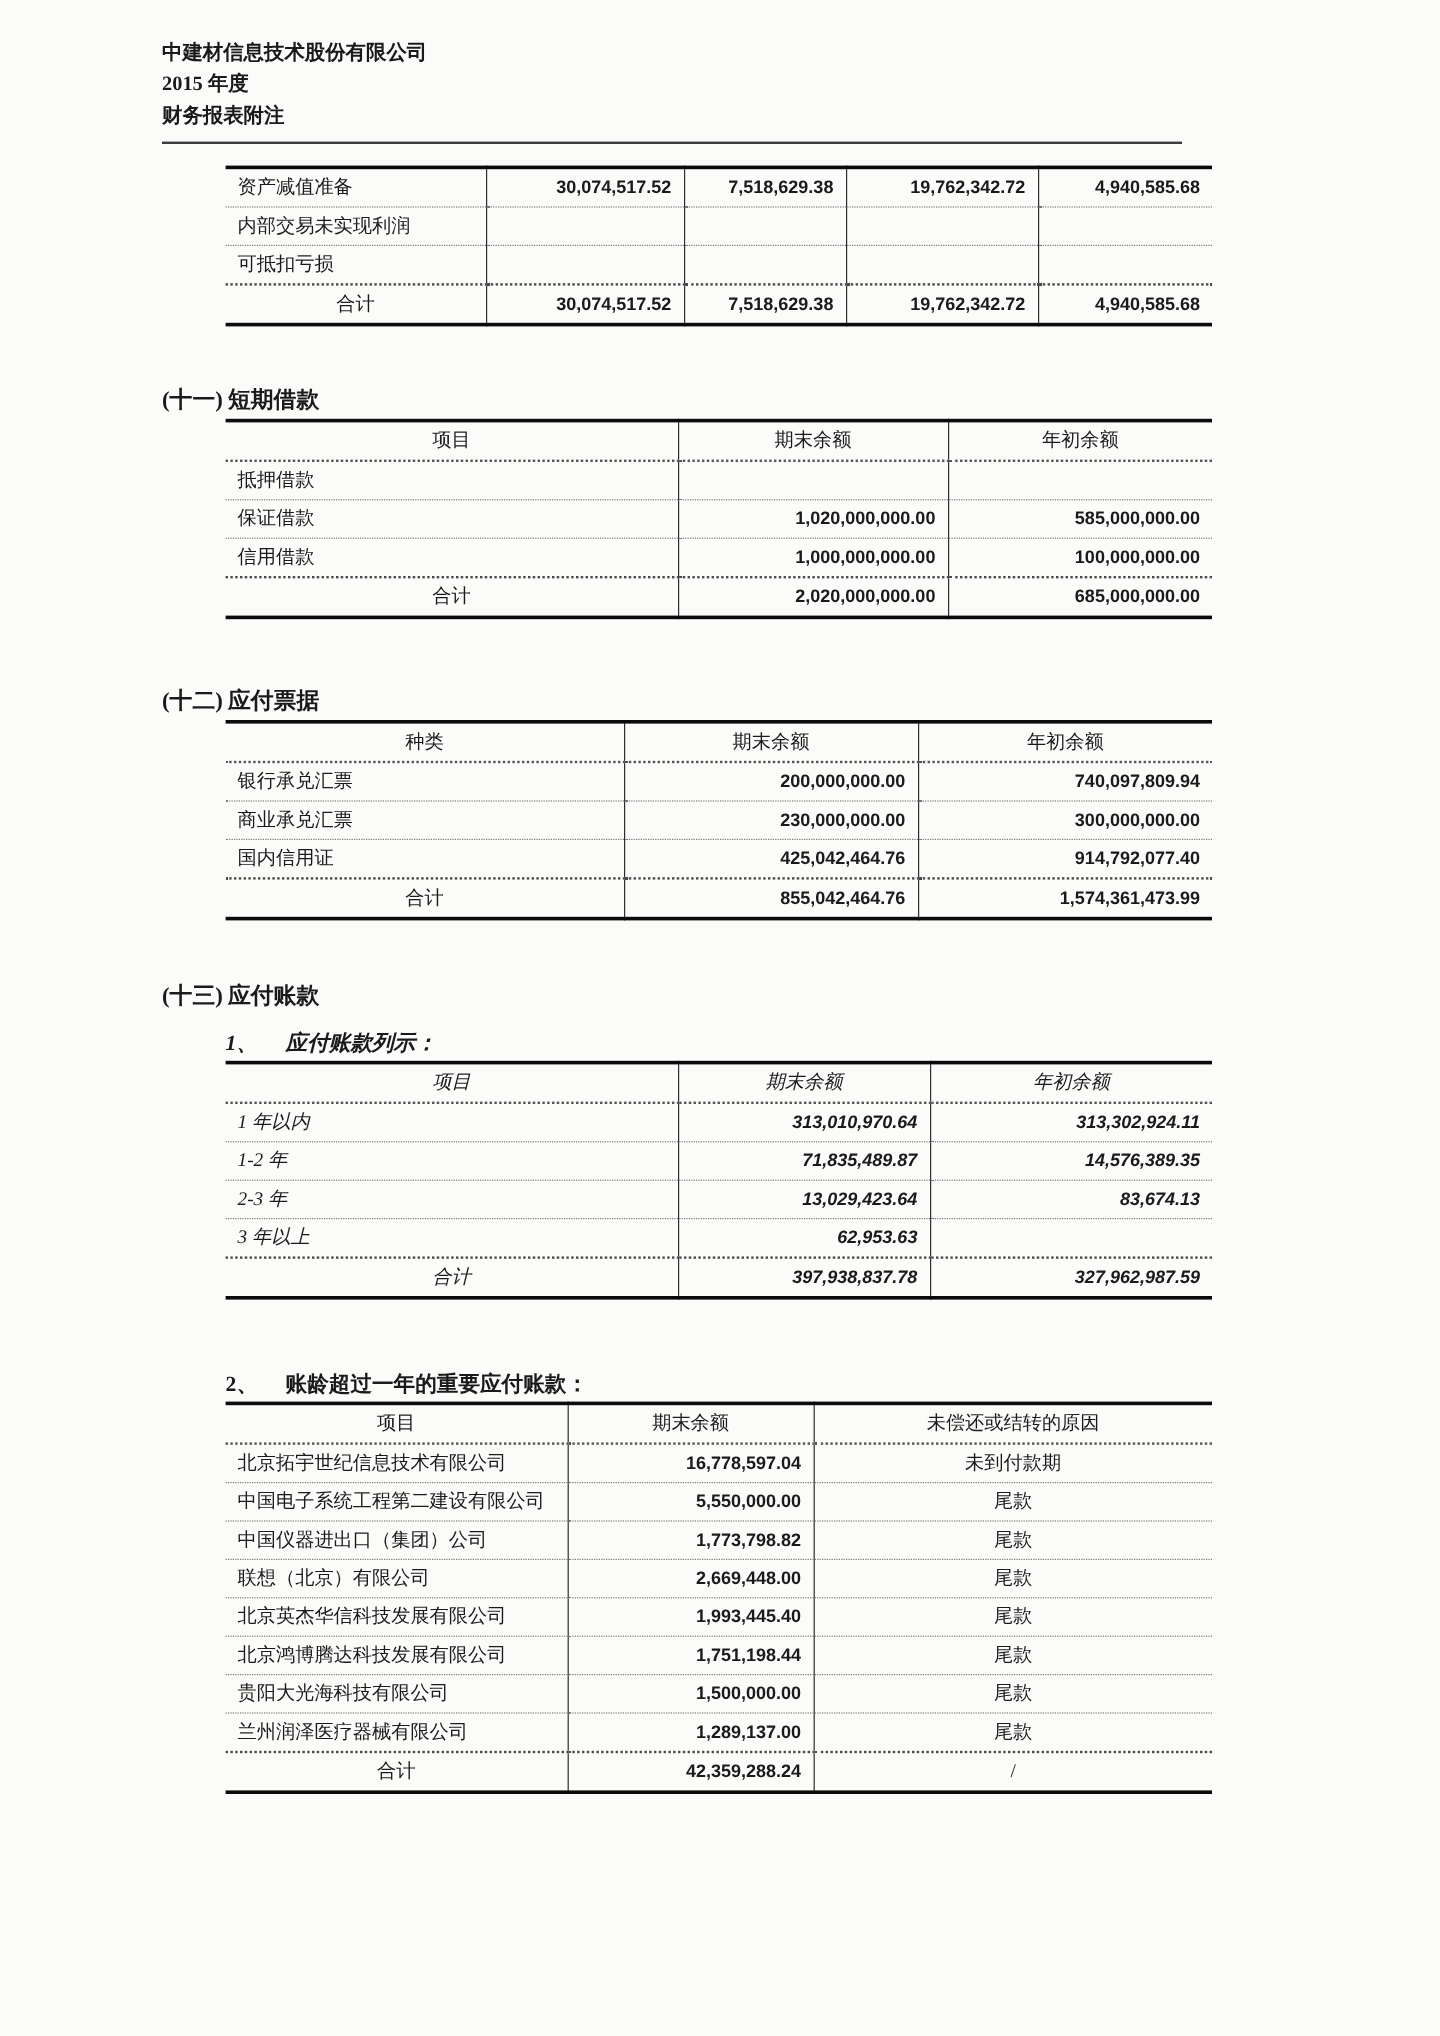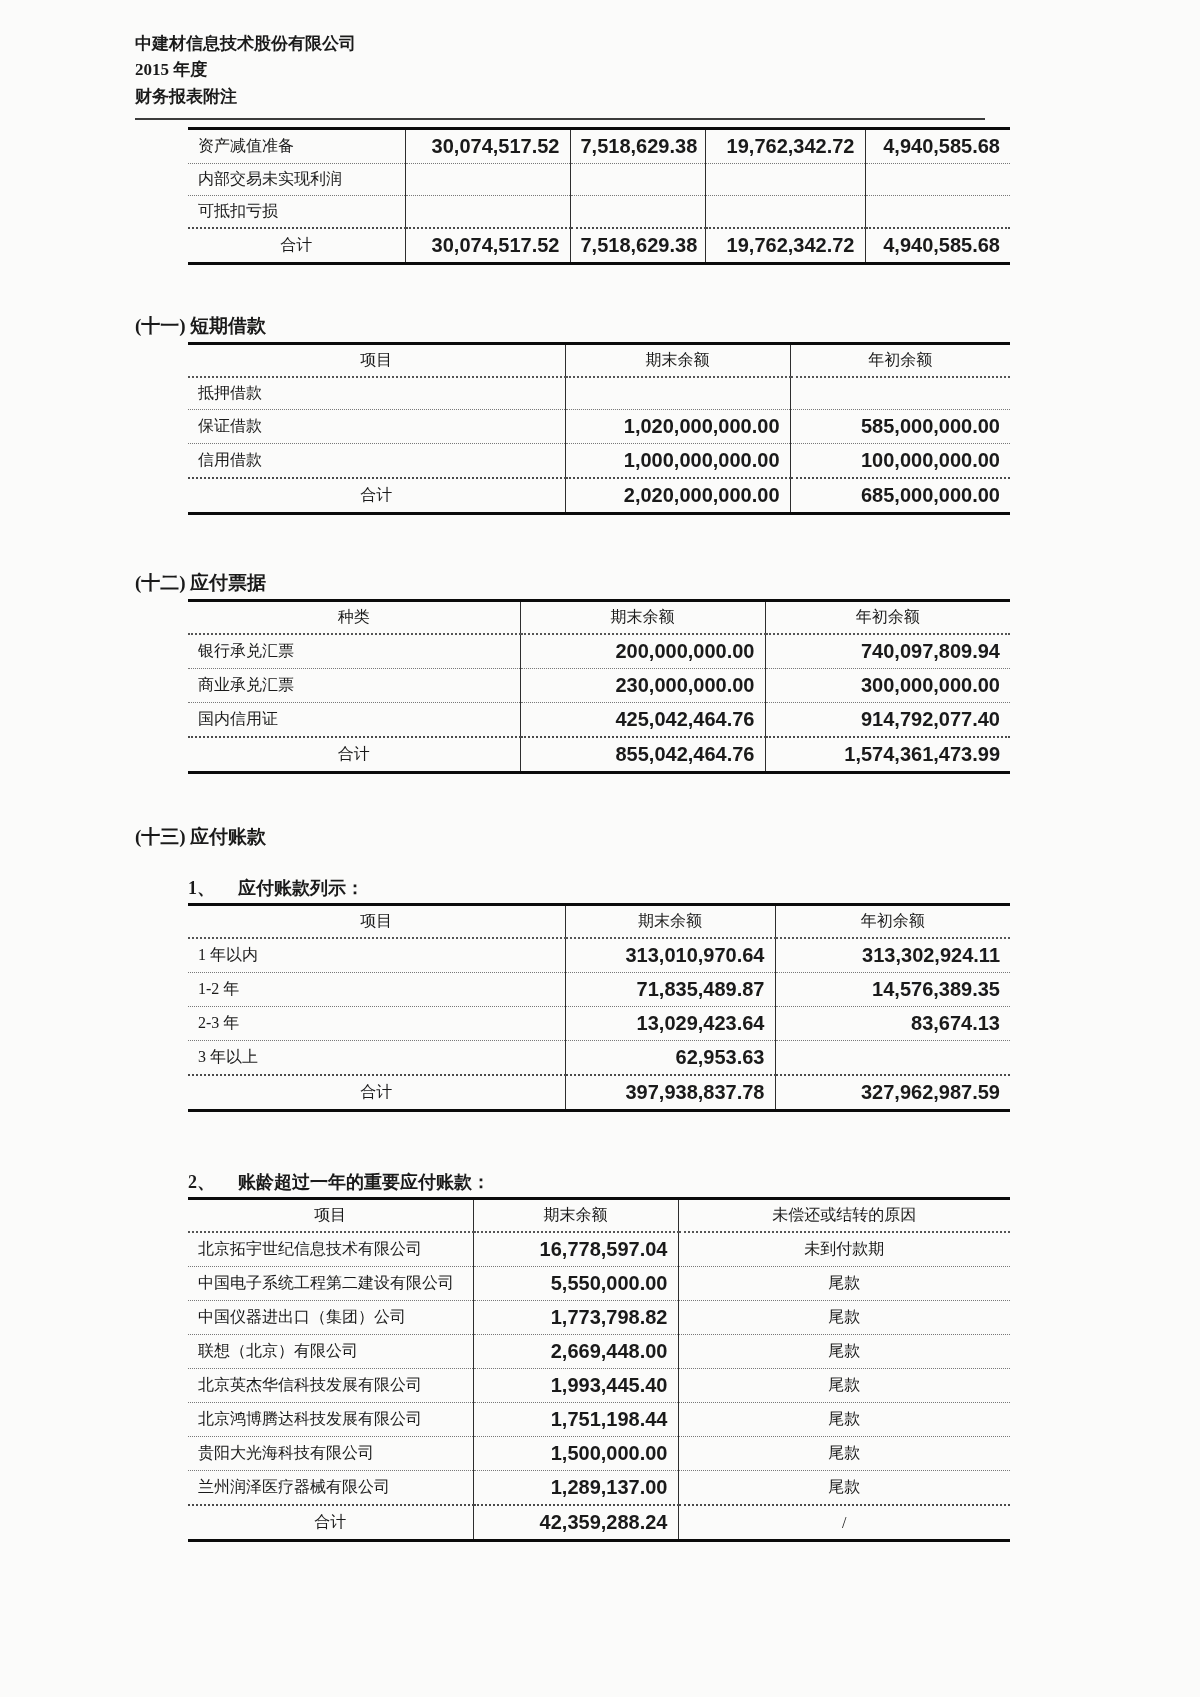--- a/index.html
+++ b/index.html
@@ -42,31 +42,31 @@
   .fin-table td + td { border-left: 1px solid #2e2e2e; }
   .fin-table tr td { border-bottom: 1px dotted #787878; }
   .fin-table tr:last-child td { border-bottom: none; }
   .fin-table tr.head td { text-align: center; border-bottom: 2px dotted #555; }
   .fin-table tr.total td { border-top: 2px dotted #4a4a4a; }
   .fin-table td.lbl { text-align: left; }
   .fin-table tr.total td.lbl { text-align: center; }
   .fin-table td.num {
     font-family: "Liberation Sans", "DejaVu Sans", sans-serif;
     font-weight: 700;
-    font-size: 20px;
+    font-size: 15px;
     text-align: right;
   }
   .fin-table td.ctr { text-align: center; }
 
   .sec-11 { margin-top: 48px; }
   .sec-12 { margin-top: 55px; }
   .sec-13 { margin-top: 50px; }
-  .sub-1  { margin-top: 26px; }
+  .sub-1  { margin-top: 14px; font-style: italic; }
   .sub-2  { margin-top: 58px; }
-  .tbl-a  { margin-top: 7px; }
+  .tbl-a  { margin-top: 18px; }
 </style>
 </head>
 <body>
 
 <div class="page">
   <div class="content">
 
     <div class="doc-header">
       <div>中建材信息技术股份有限公司</div>
       <div>2015 年度</div>

